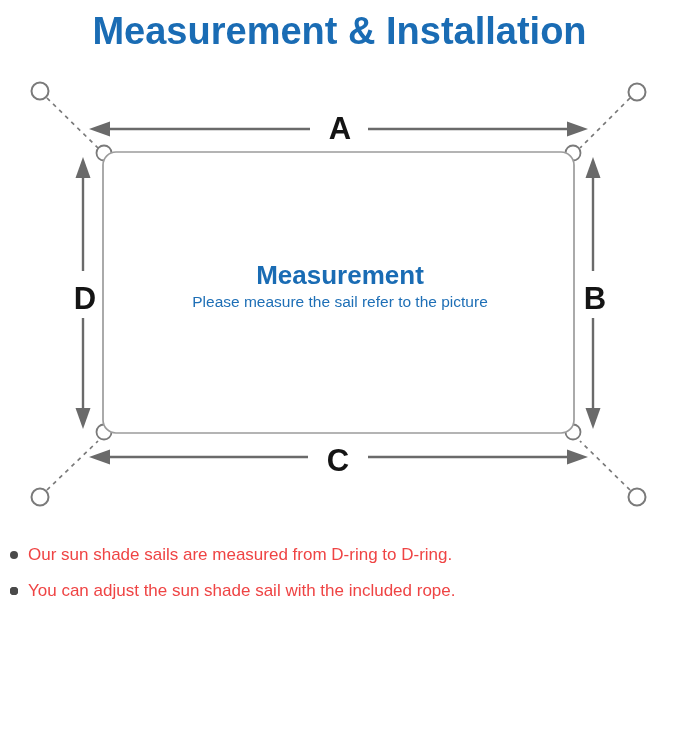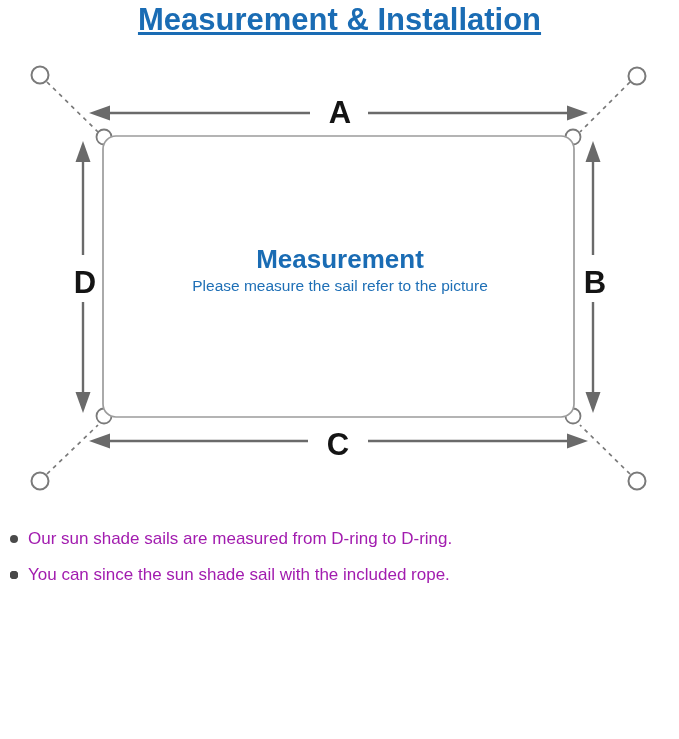--- a/index.html
+++ b/index.html
@@ -9,29 +9,28 @@
     font-family: "Liberation Sans", "DejaVu Sans", sans-serif;
   }
   .canvas {
     position: relative;
     width: 679px;
     height: 739px;
     background: #ffffff;
     overflow: hidden;
   }
   .page-title {
-    margin: 0;
+    margin: 8px;
     padding-top: 2px;
     height: 46px;
     text-align: center;
-    font-size: 31px;
+    font-size: 38px;
     font-weight: 700;
     color: #1a6cb4;
     letter-spacing: 0px;
-    text-decoration: underline;
   }
   svg.diagram {
     display: block;
     width: 679px;
     height: 465px;
   }
   .side-label {
     font-size: 31px;
     font-weight: 700;
     fill: #141414;
@@ -52,21 +51,21 @@
     list-style: none;
     margin: 14px 0 0 0;
     padding: 0 12px 0 10px;
   }
   ul.notes li {
     position: relative;
     padding-left: 18px;
     margin-bottom: 13px;
     font-size: 17px;
     line-height: 23px;
-    color: #a21caf;
+    color: #ef4444;
     max-width: 650px;
   }
   ul.notes .dot {
     position: absolute;
     left: 0;
     top: 7.5px;
     width: 8px;
     height: 8px;
     border-radius: 50%;
     background: #4a4a4a;
@@ -144,17 +143,17 @@
       <span>Our sun shade sails are measured from D-ring to D-ring.</span>
     </li>
     <li>
       <span class="dot"></span>
     </li>
     <li>
       <span class="dot"></span>
     </li>
     <li>
       <span class="dot"></span>
-      <span>You can since the sun shade sail with the included rope.</span>
+      <span>You can adjust the sun shade sail with the included rope.</span>
     </li>
   </ul>
 
 </div>
 
 </body></html>

